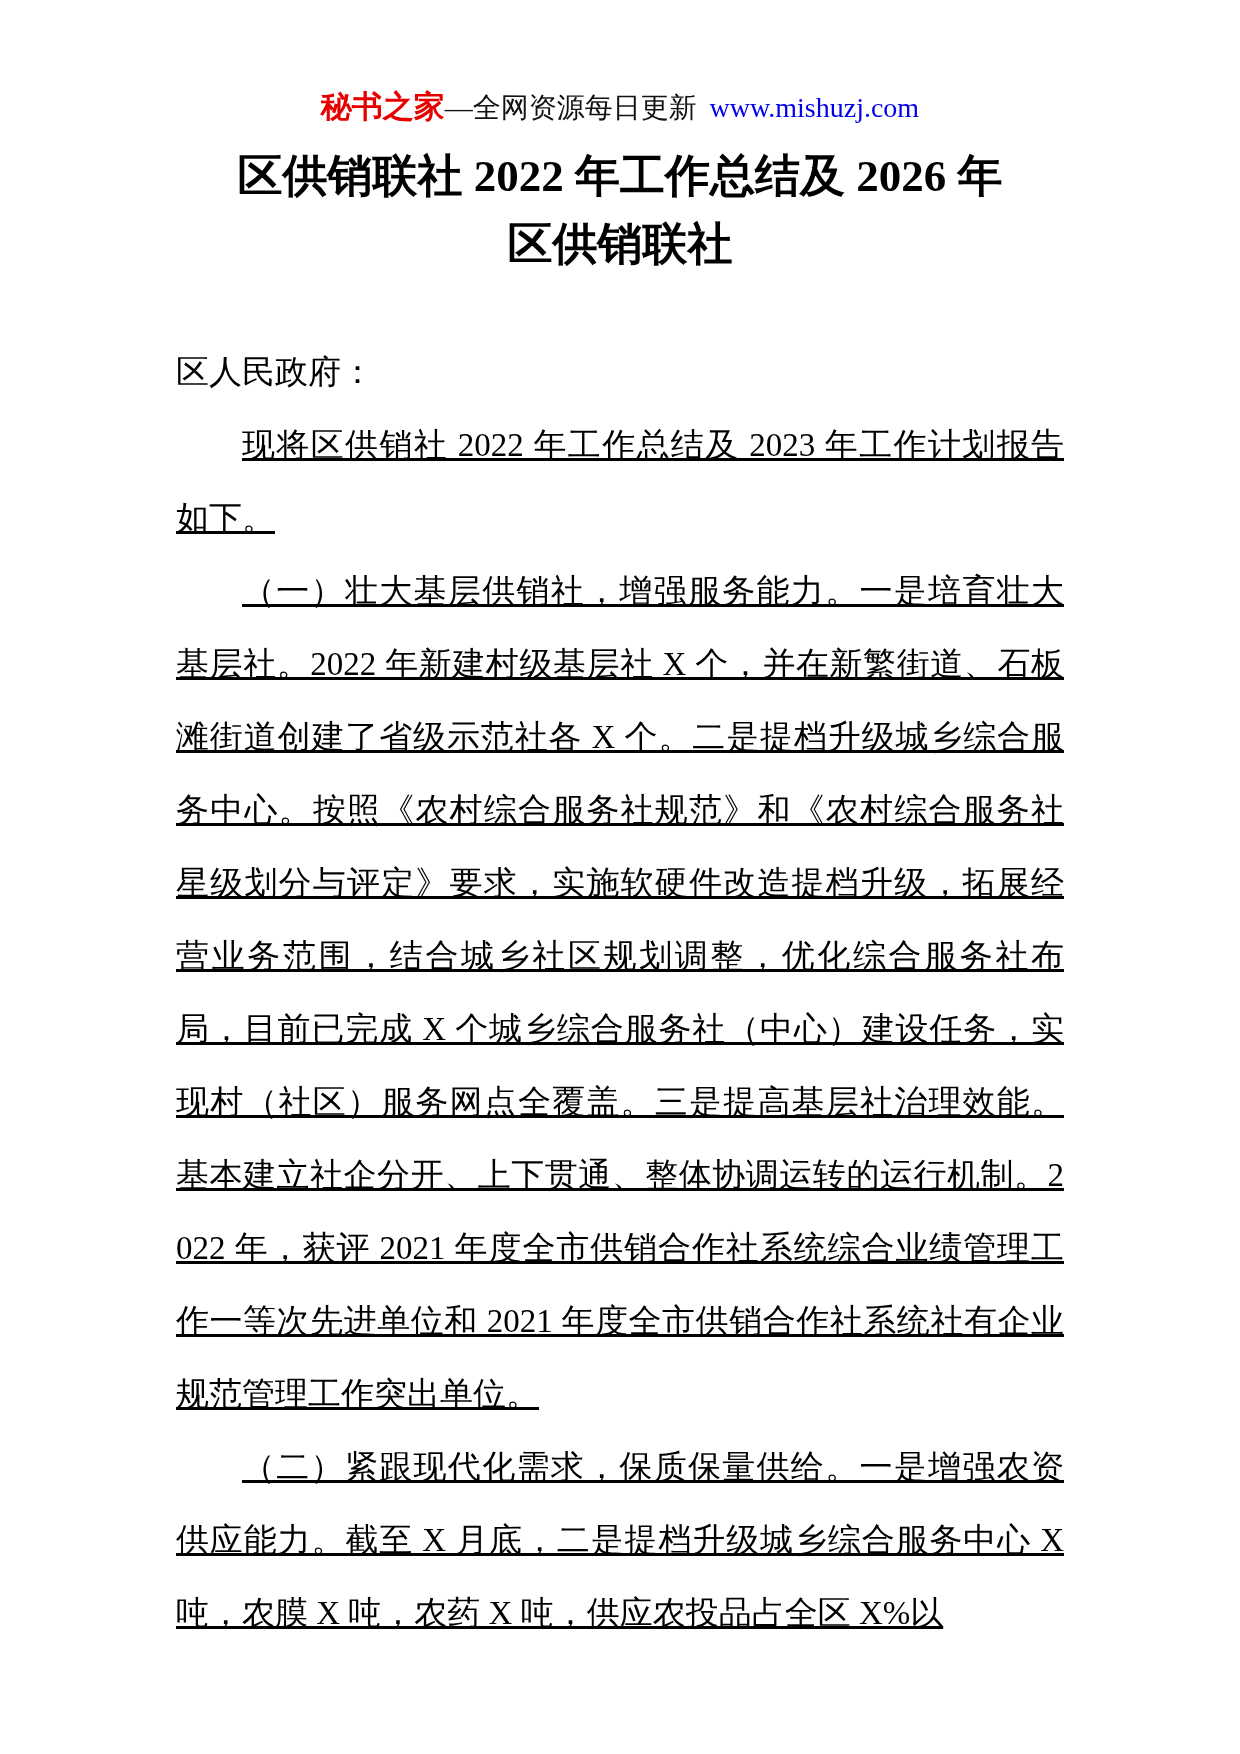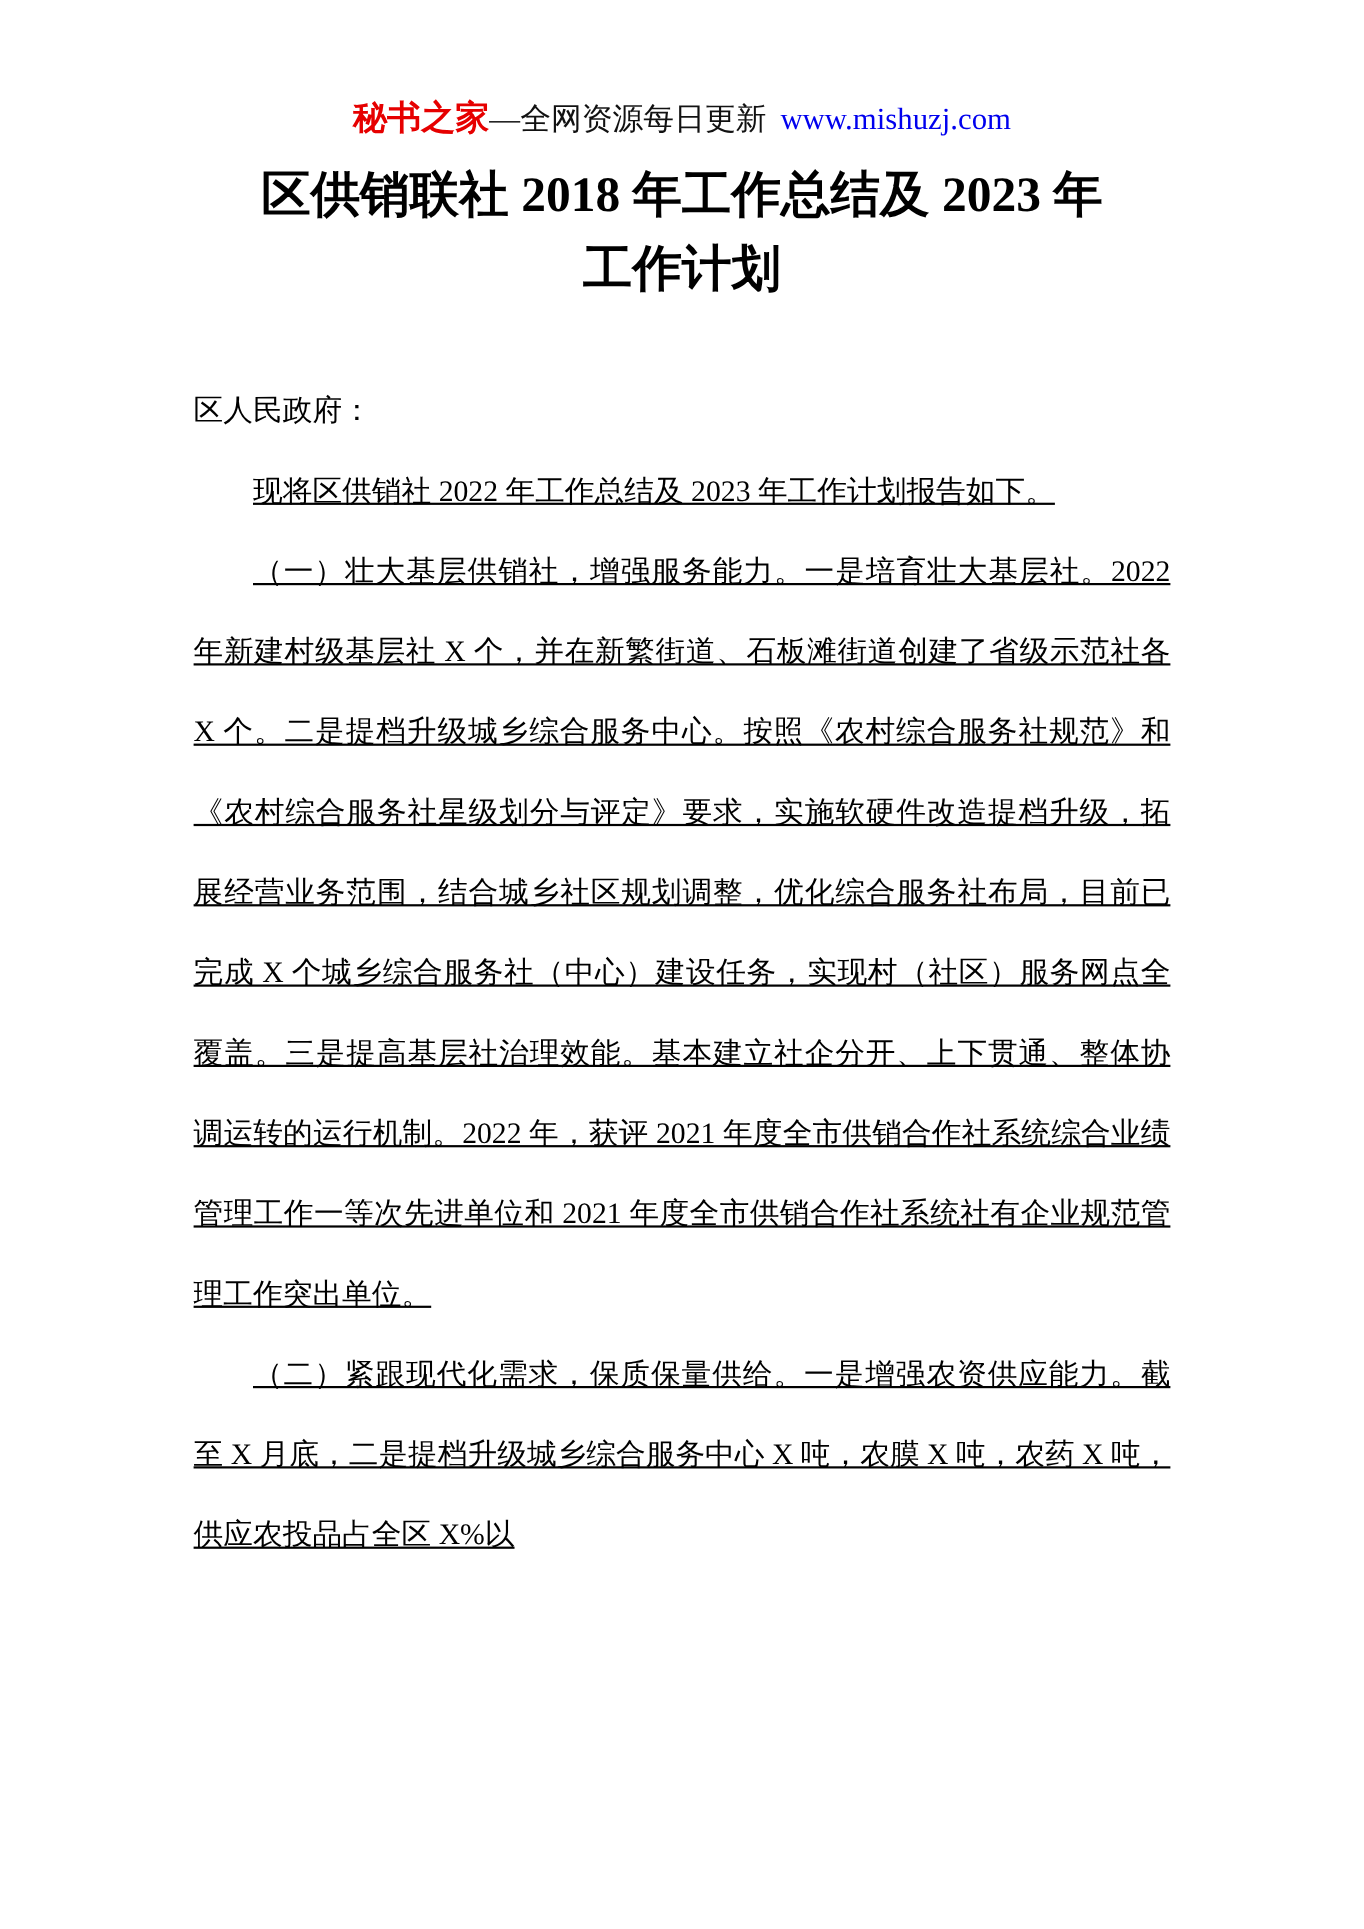--- a/index.html
+++ b/index.html
@@ -44,43 +44,43 @@
     font-size: 45px;
     font-weight: 700;
     line-height: 1.5;
     font-family: "Liberation Serif", serif;
   }
   h1.doc-title .title-line {
     display: block;
   }
   .body-text p {
     margin: 0;
-    font-size: 27px;
+    font-size: 33px;
     line-height: 73px;
     text-align: justify;
     text-justify: inter-ideograph;
     word-break: break-all;
   }
   .body-text p.indent {
     text-indent: 2em;
     text-decoration: underline;
   }
 </style>
 </head>
 <body>
 
 <div class="page">
 
   <div class="doc-header">
     <span class="brand" style="color: rgb(230, 0, 0);">秘书之家</span><span class="tagline">—全网资源每日更新 </span><span class="url" style="color: rgb(0, 0, 238);">www.mishuzj.com</span>
   </div>
 
   <h1 class="doc-title">
-    <span class="title-line">区供销联社 2018 年工作总结及 2023 年</span>
-    <span class="title-line">工作计划</span>
+    <span class="title-line">区供销联社 2022 年工作总结及 2026 年</span>
+    <span class="title-line">区供销联社</span>
   </h1>
 
   <div class="body-text">
     <p class="no-indent">区人民政府：</p>
     <p class="indent">现将区供销社 2022 年工作总结及 2023 年工作计划报告如下。</p>
     <p class="indent">（一）壮大基层供销社，增强服务能力。一是培育壮大基层社。2022 年新建村级基层社 X 个，并在新繁街道、石板滩街道创建了省级示范社各 X 个。二是提档升级城乡综合服务中心。按照《农村综合服务社规范》和《农村综合服务社星级划分与评定》要求，实施软硬件改造提档升级，拓展经营业务范围，结合城乡社区规划调整，优化综合服务社布局，目前已完成 X 个城乡综合服务社（中心）建设任务，实现村（社区）服务网点全覆盖。三是提高基层社治理效能。基本建立社企分开、上下贯通、整体协调运转的运行机制。2022 年，获评 2021 年度全市供销合作社系统综合业绩管理工作一等次先进单位和 2021 年度全市供销合作社系统社有企业规范管理工作突出单位。</p>
     <p class="indent">（二）紧跟现代化需求，保质保量供给。一是增强农资供应能力。截至 X 月底，二是提档升级城乡综合服务中心 X 吨，农膜 X 吨，农药 X 吨，供应农投品占全区 X%以</p>
   </div>
 
 </div>

